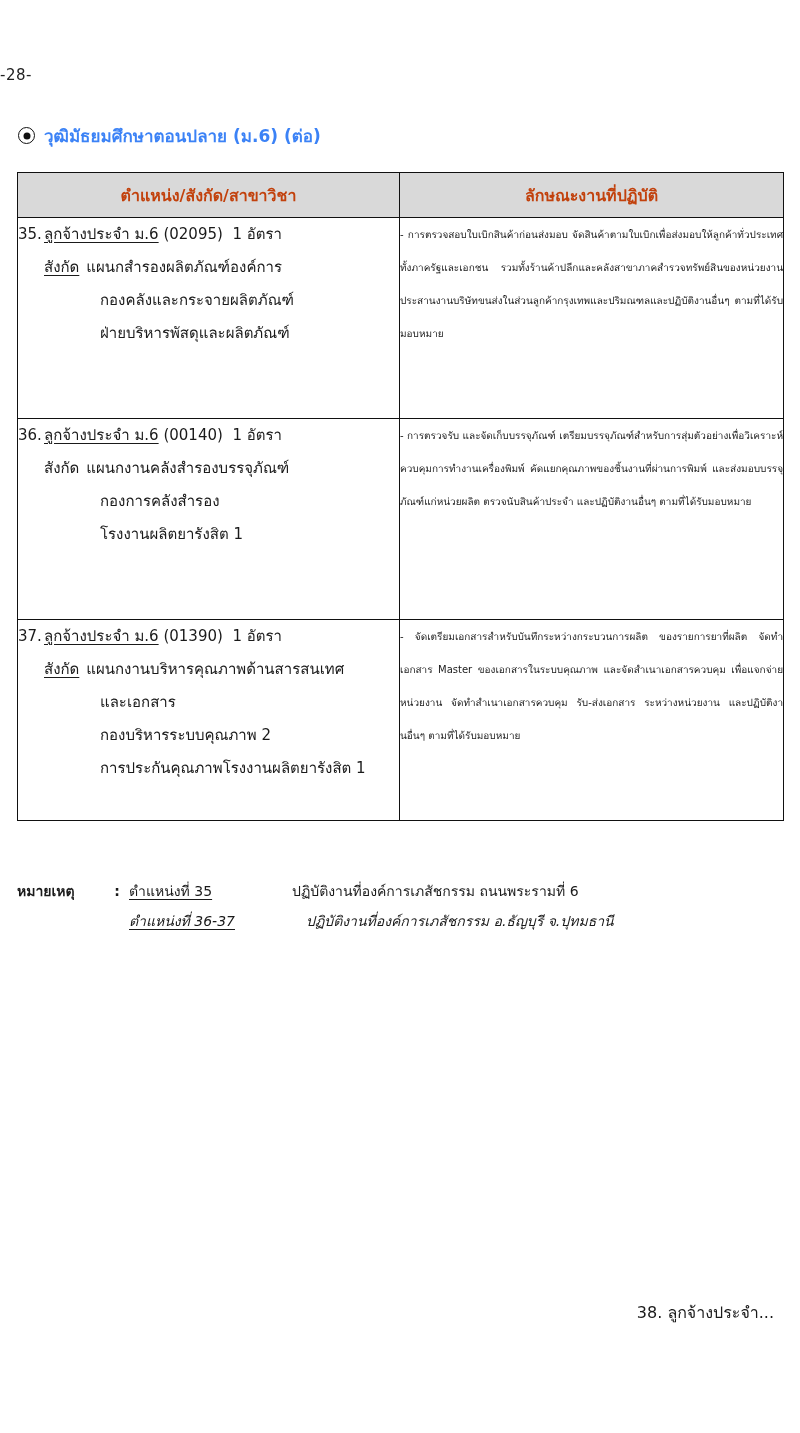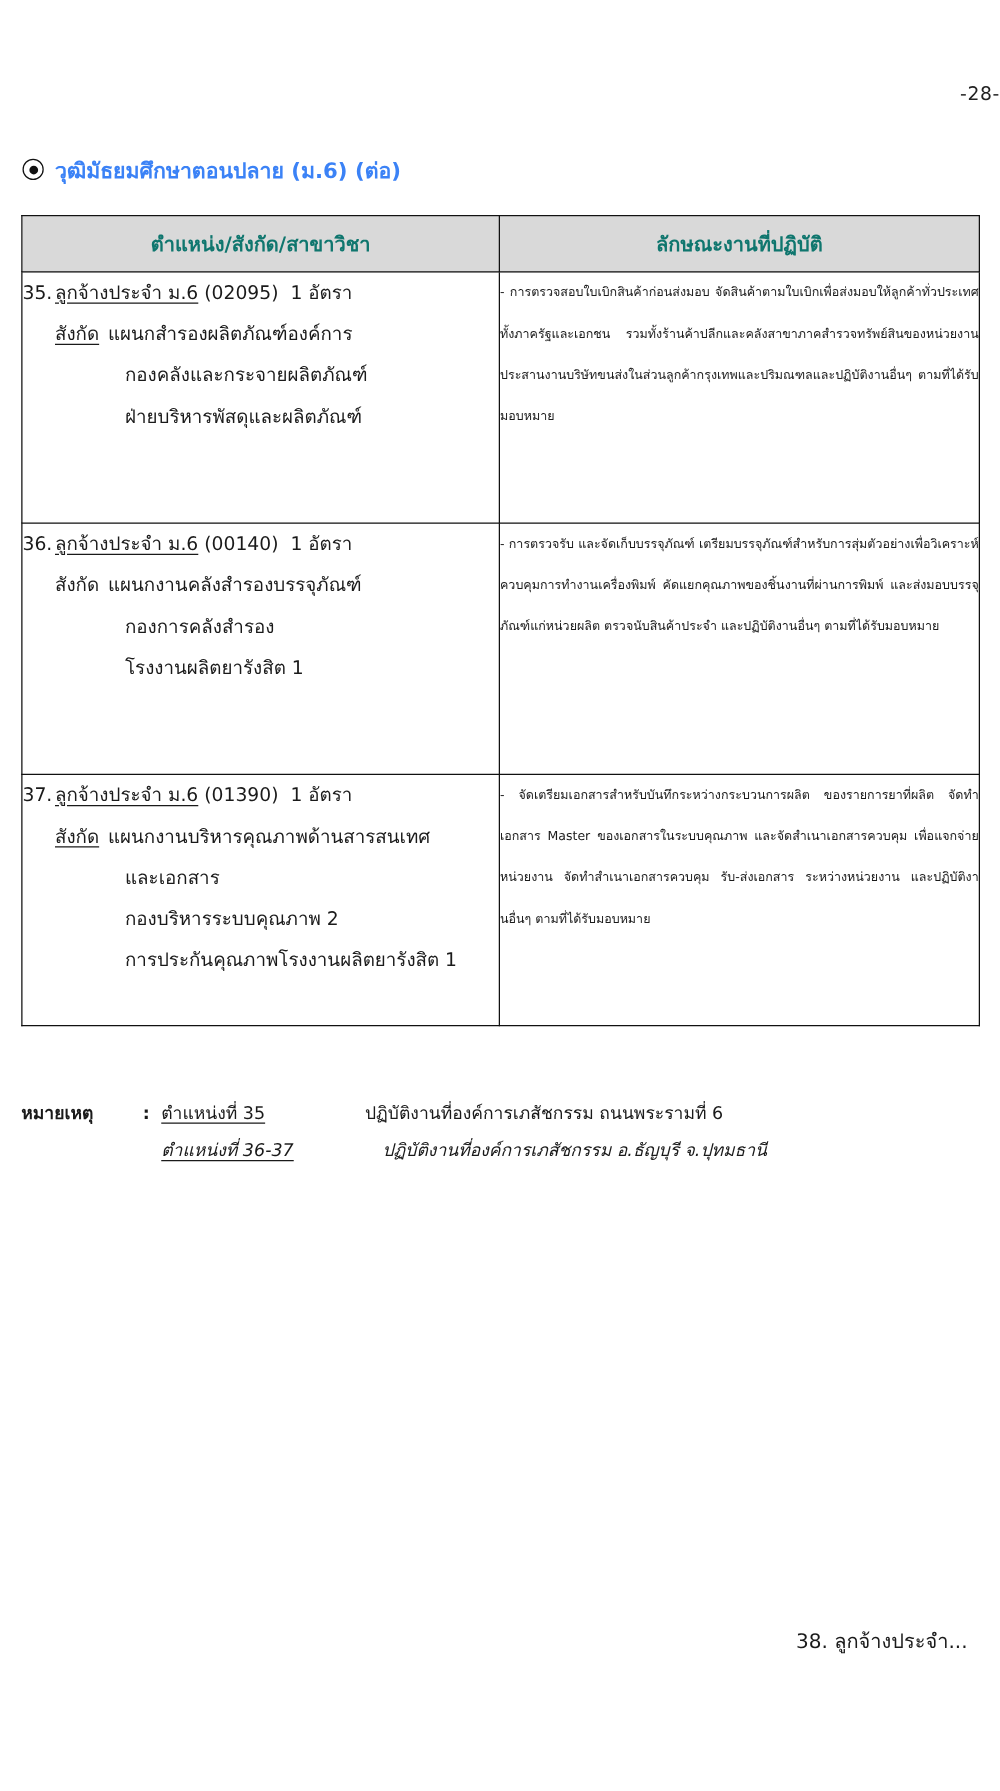--- a/index.html
+++ b/index.html
@@ -22,21 +22,21 @@
     height: 1433px;
     box-sizing: border-box;
   }
 
   
   .page-number {
     position: absolute;
     top: 66px;
     left: 0;
     width: 800px;
-    text-align: right;
+    text-align: left;
     font-size: 15px;
     letter-spacing: 0.5px;
     color: #222;
   }
 
   
   .section-heading {
     position: absolute;
     top: 122px;
     left: 18px;
@@ -84,21 +84,21 @@
     vertical-align: top;
     padding: 0;
   }
   .job-table th {
     background: #d9d9d9;
     height: 44px;
     font-size: 16px;
     font-weight: bold;
     text-align: center;
     vertical-align: middle;
-    color: #0f766e;
+    color: #c2410c;
   }
   .col-left { width: 382px; }
   .col-right { width: 384px; }
 
   .cell-left {
     padding: 10px 8px 16px 10px;
     font-size: 15px;
     line-height: 33px;
     color: #1a1a1a;
     margin-top: 39px;

